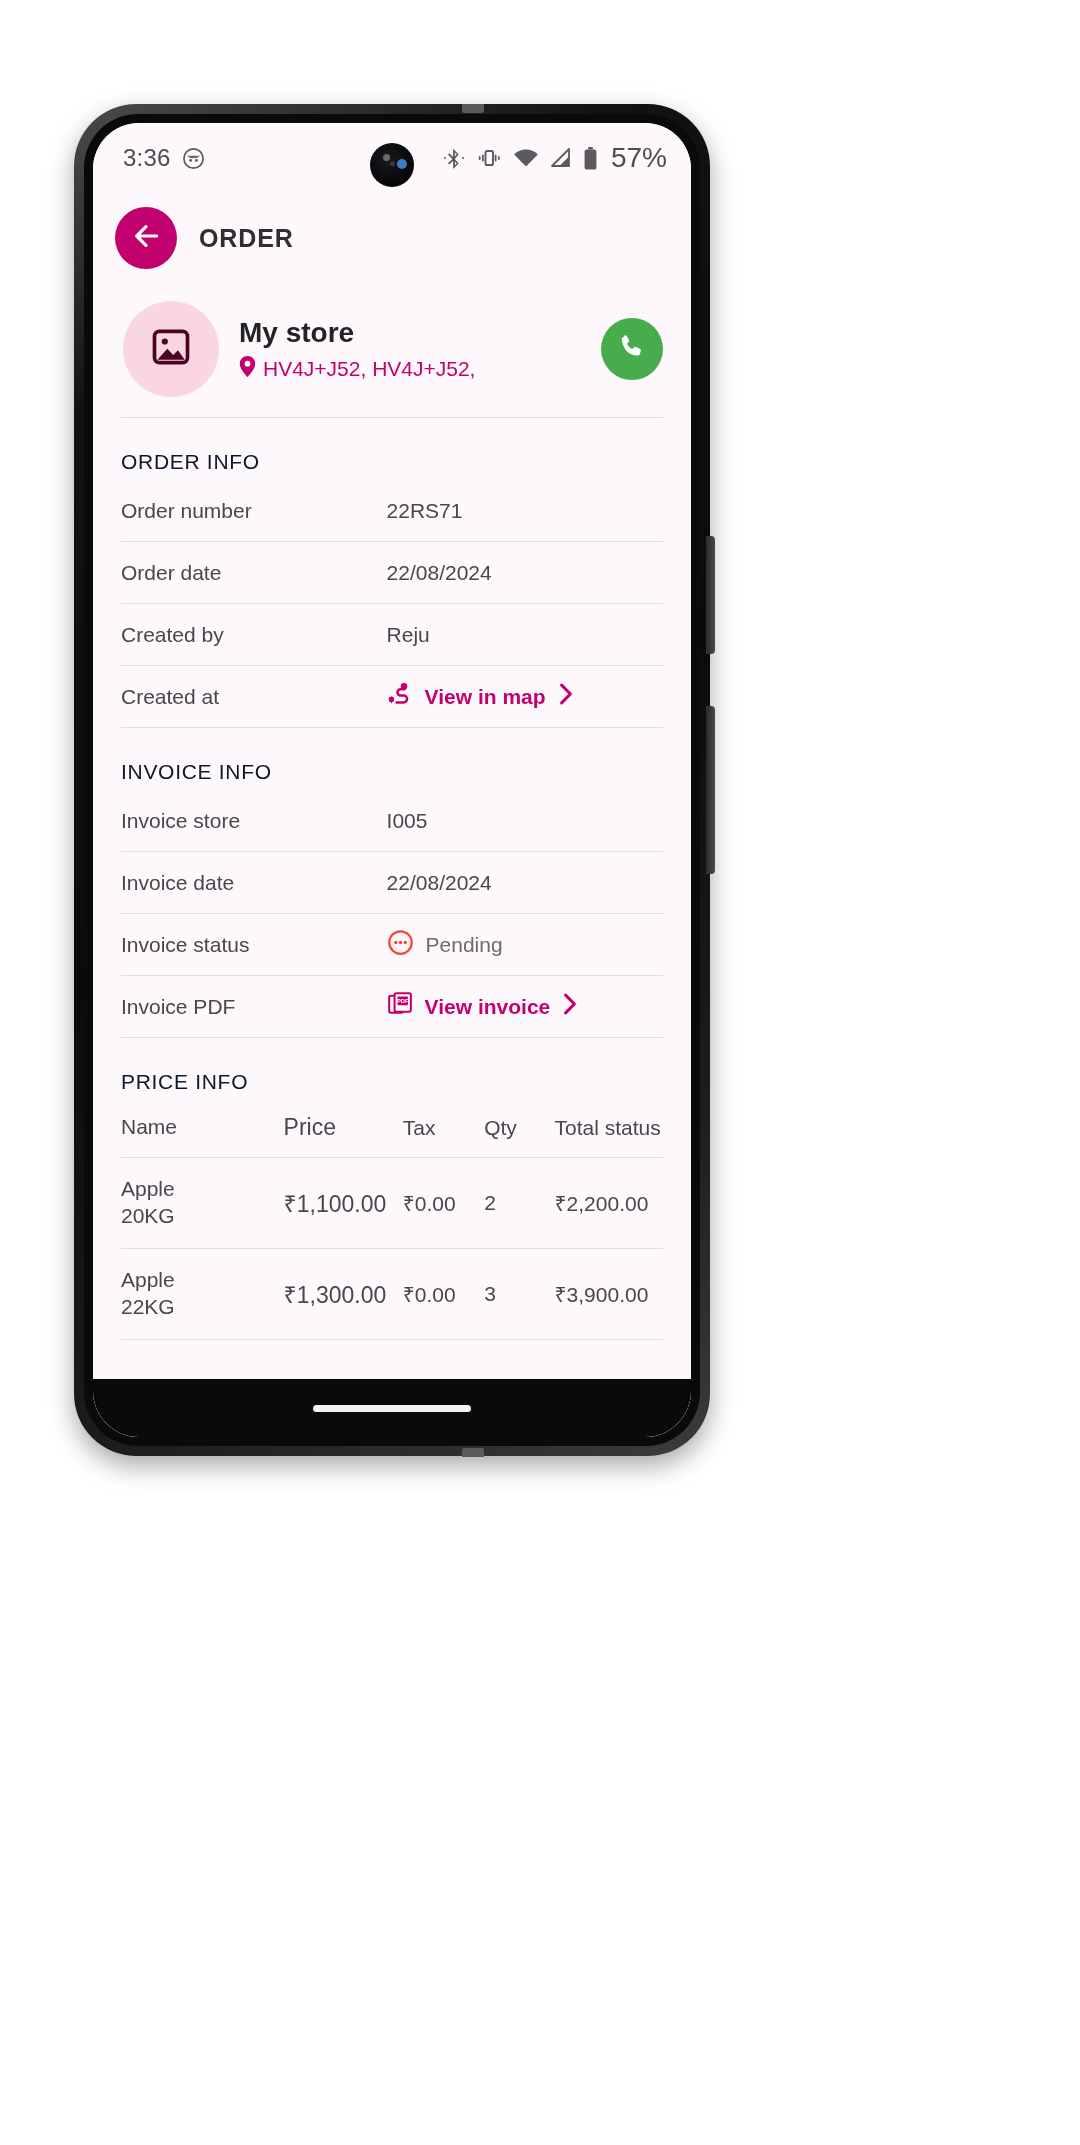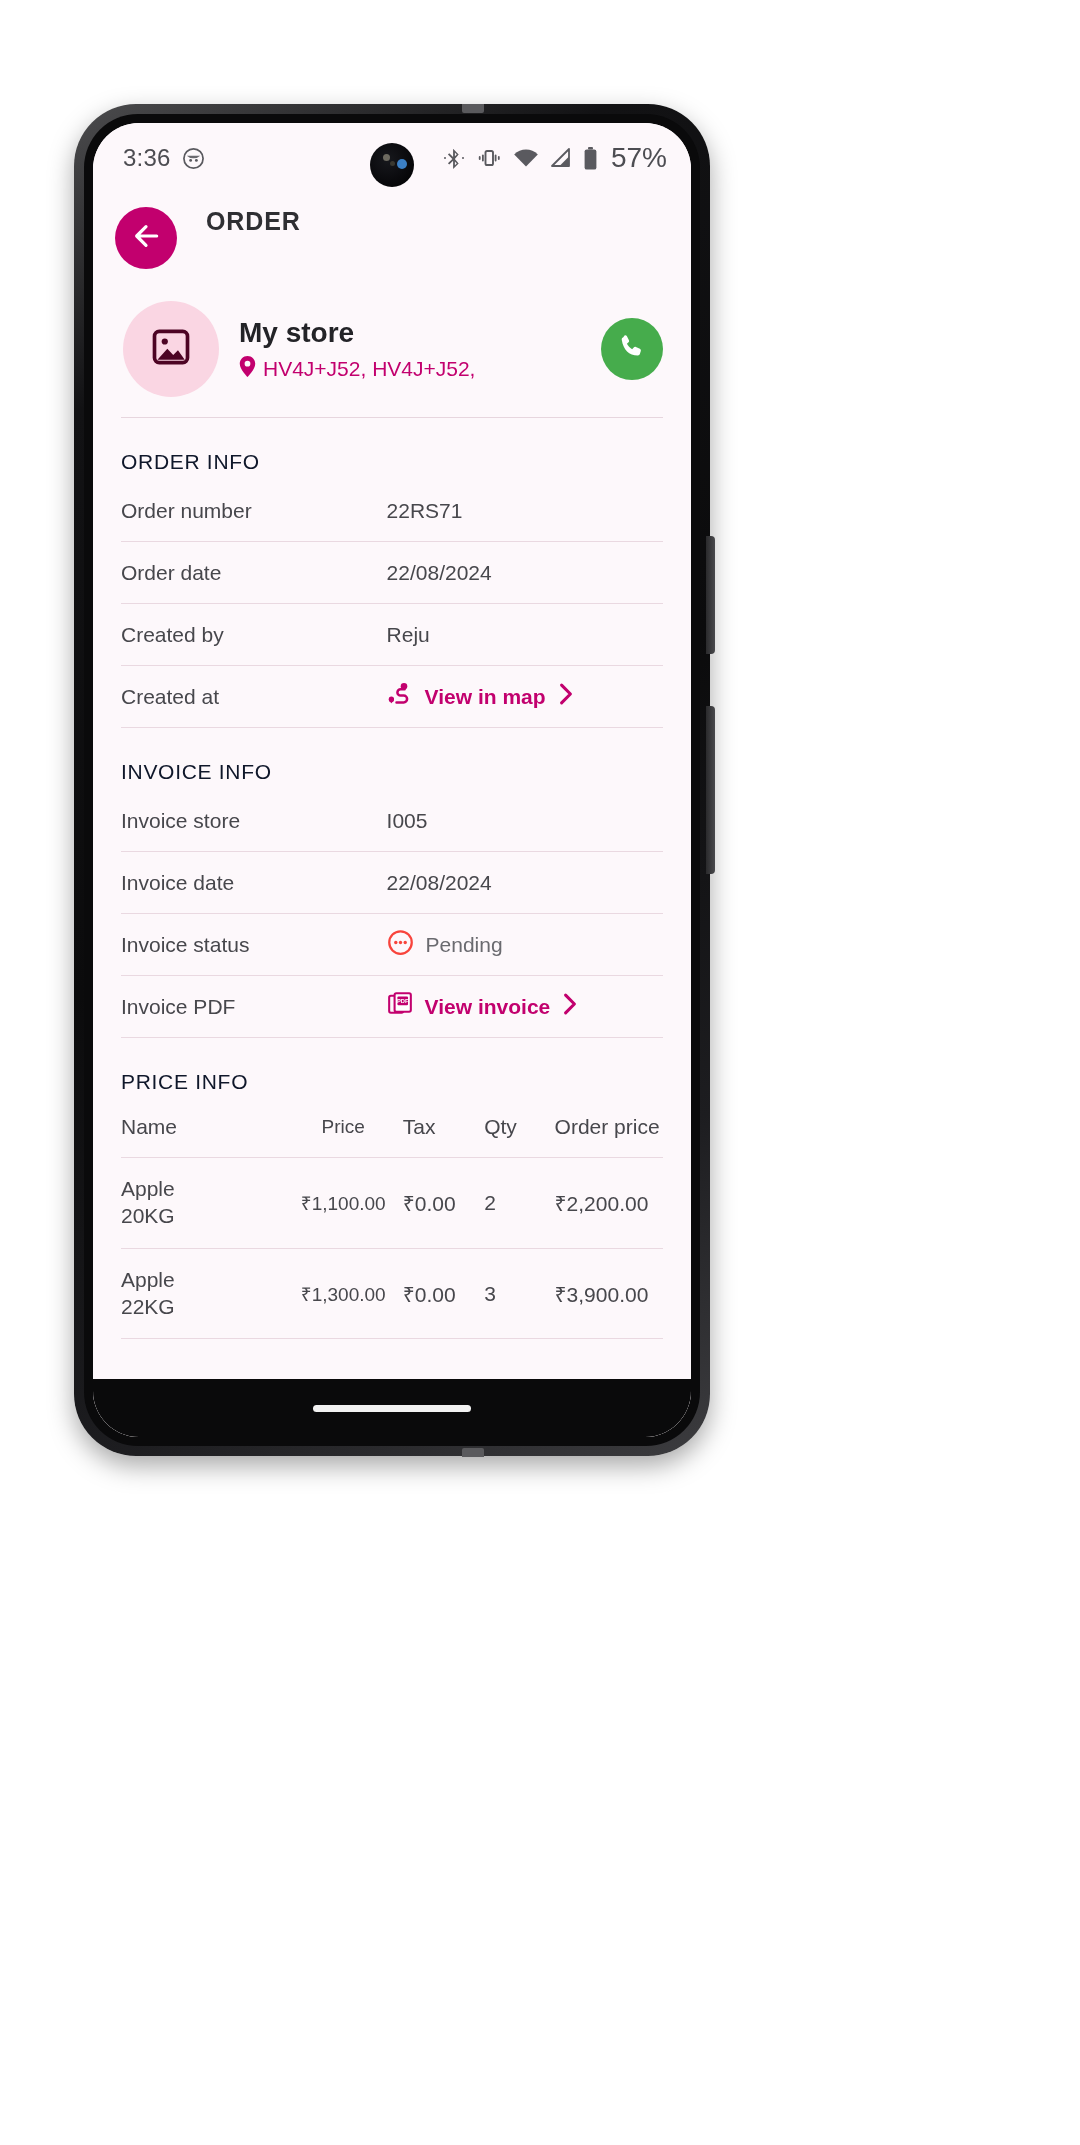--- a/index.html
+++ b/index.html
@@ -90,21 +90,21 @@
     color: #5a5a5f;
   }
   .sb-left { display: flex; align-items: center; gap: 11px; }
   .sb-time { font-size: 24px; color: #4d4d52; letter-spacing: .2px; }
   .sb-right { display: flex; align-items: center; gap: 11px; }
   .sb-batt-pct { font-size: 28px; color: #4d4d52; margin-left: 2px; }
   .ico { display: inline-flex; align-items: center; justify-content: center; }
 
   
   .appbar {
-    display: flex; gap: 29px;
+    display: flex; align-items: center; gap: 22px;
     padding: 14px 10px 16px 22px;
   }
   .back-btn {
     width: 62px; height: 62px; border-radius: 50%;
     background: #c2006e;
     display: flex; align-items: center; justify-content: center;
     cursor: pointer; flex: 0 0 62px;
   }
   .appbar-title {
     font-size: 25px; font-weight: 700; color: #2f2f33; letter-spacing: .9px;
@@ -163,21 +163,21 @@
   
   .ptable { width: 100%; }
   .ptable-head, .ptable-row {
     display: flex; align-items: center;
     border-bottom: 1px solid #ead9e1;
   }
   .ptable-head { padding: 14px 0 16px 0; }
   .ptable-row { padding: 18px 0; min-height: 78px; }
   .ptable-row:last-child { border-bottom: 1px solid #ead9e1; }
   .c-name  { width: 30%; font-size: 21px; color: #47474c; line-height: 1.28; }
-  .c-price { width: 22%; font-size: 19px; color: #47474c; text-align: center; }
+  .c-price { width: 22%; font-size: 23px; color: #47474c; }
   .c-tax   { width: 15%; font-size: 21px; color: #47474c; }
   .c-qty   { width: 13%; font-size: 21px; color: #47474c; }
   .c-total { width: 20%; font-size: 21px; color: #47474c; }
   .ptable-head .c-name,
   .ptable-head .c-price,
   .ptable-head .c-tax,
   .ptable-head .c-qty,
   .ptable-head .c-total { color: #47474c; }
 
   
@@ -396,21 +396,21 @@
         </div>
 
         <div class="sect-title">PRICE INFO</div>
 
         <div class="ptable">
           <div class="ptable-head">
             <div class="c-name">Name</div>
             <div class="c-price">Price</div>
             <div class="c-tax">Tax</div>
             <div class="c-qty">Qty</div>
-            <div class="c-total">Order price</div>
+            <div class="c-total">Total status</div>
           </div>
 
           <div class="ptable-row">
             <div class="c-name">Apple<br>20KG</div>
             <div class="c-price">₹1,100.00</div>
             <div class="c-tax">₹0.00</div>
             <div class="c-qty">2</div>
             <div class="c-total">₹2,200.00</div>
           </div>
 

